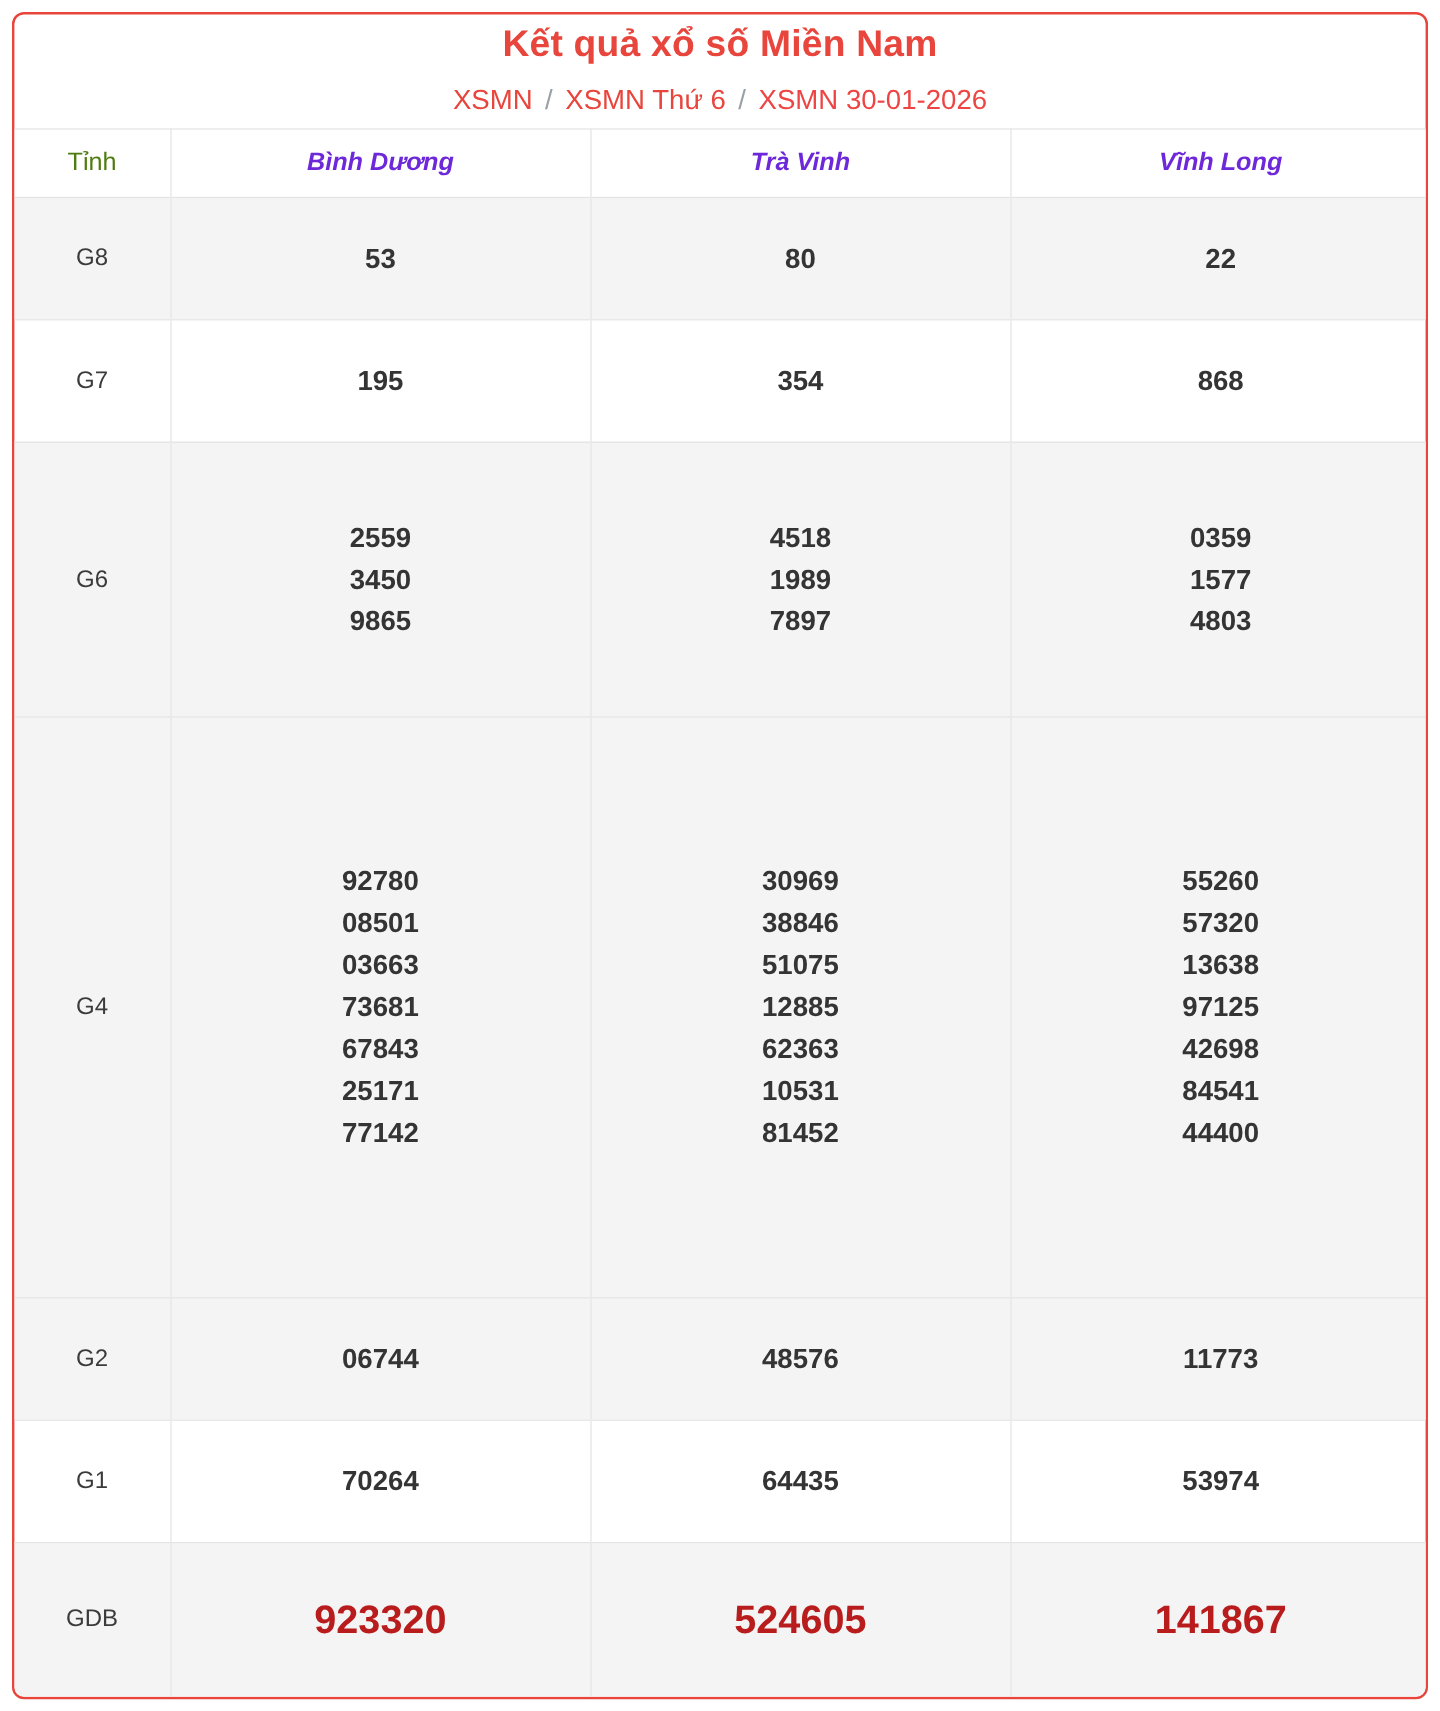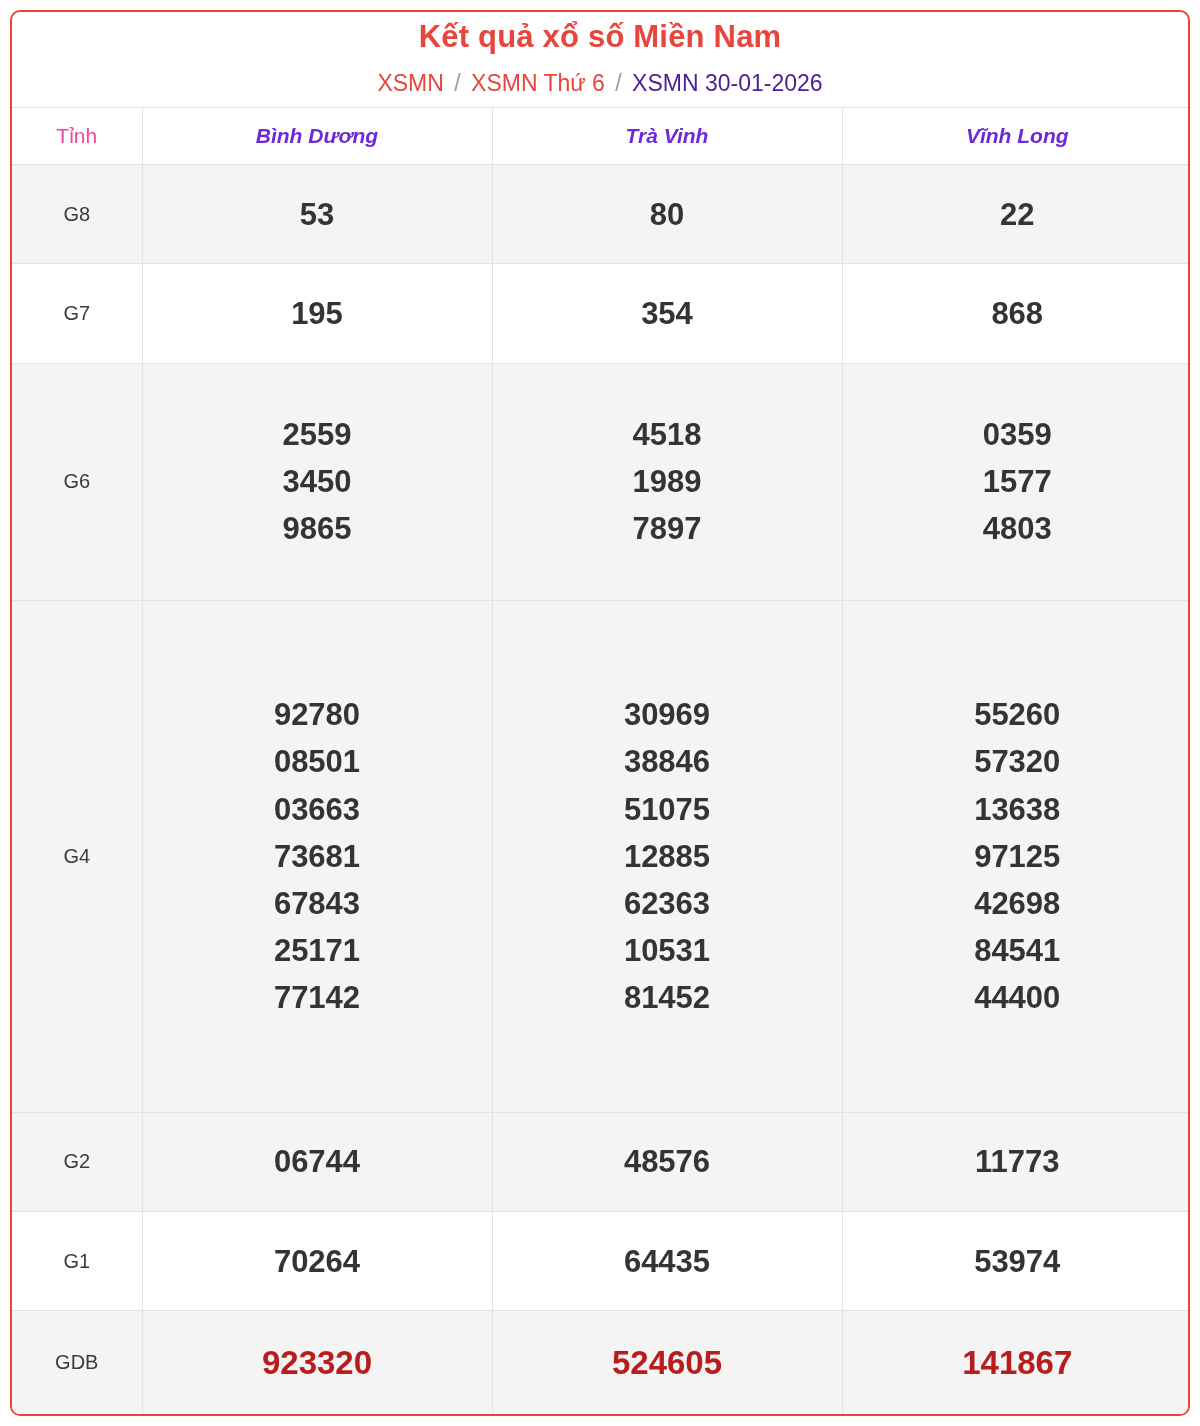--- a/index.html
+++ b/index.html
@@ -49,21 +49,21 @@
   }
   .breadcrumb .crumb-link {
     color: #e8453c;
     text-decoration: none;
   }
   .breadcrumb .sep {
     color: #9aa0a6;
     margin: 0 4px;
   }
   .breadcrumb .crumb-current {
-    color: #4c1d95;
+    color: #ef4444;
     text-align: center;
   }
   table.result-table {
     width: 100%;
     border-collapse: collapse;
     table-layout: fixed;
     flex: 1;
   }
   table.result-table th,
   table.result-table td {
@@ -79,35 +79,35 @@
   col.col-prize { width: 130px; }
   col.col-prov  { width: 350px; }
 
   thead th {
     font-size: 21px;
     font-weight: bold;
     padding: 16px 4px;
     background: #ffffff;
   }
   thead th.prize-head {
-    color: #ec4899;
+    color: #4d7c0f;
     font-weight: normal;
     font-size: 21px;
   }
   thead th.prov-head {
     color: #6d28d9;
     font-style: italic;
   }
   tbody td.prize-label {
     font-size: 20px;
     color: #3b3b3b;
     font-weight: normal;
   }
   tbody td.numbers {
-    font-size: 31px;
+    font-size: 23px;
     font-weight: bold;
     color: #343434;
     padding: 10px 4px;
     line-height: 1.52;
   }
   tbody tr.shaded td {
     background: #f4f4f4;
   }
   tbody tr.gdb td.numbers {
     color: #b91c1c;

